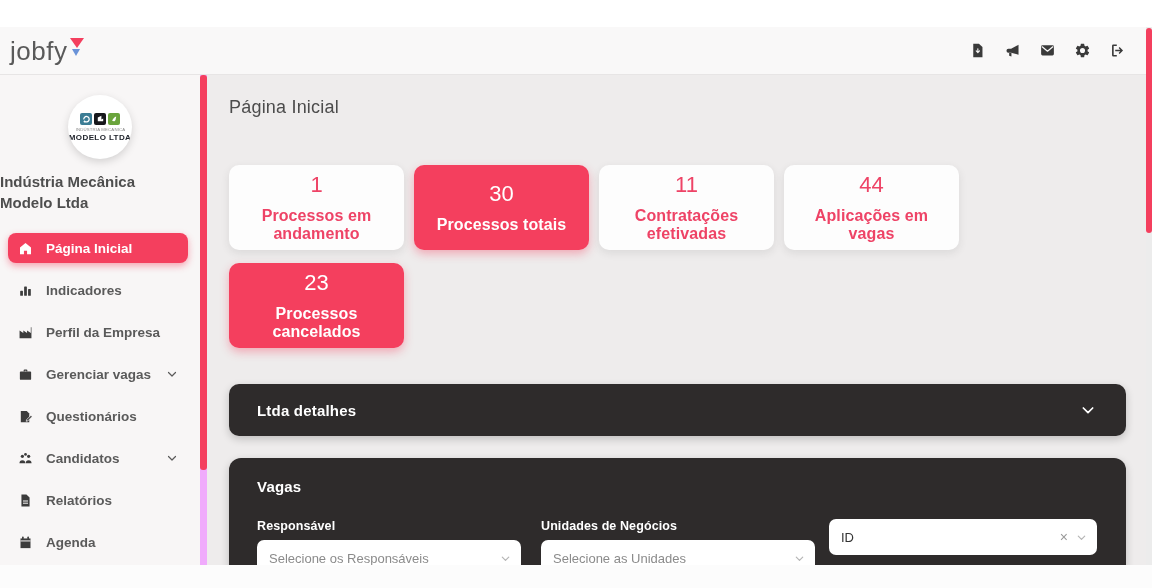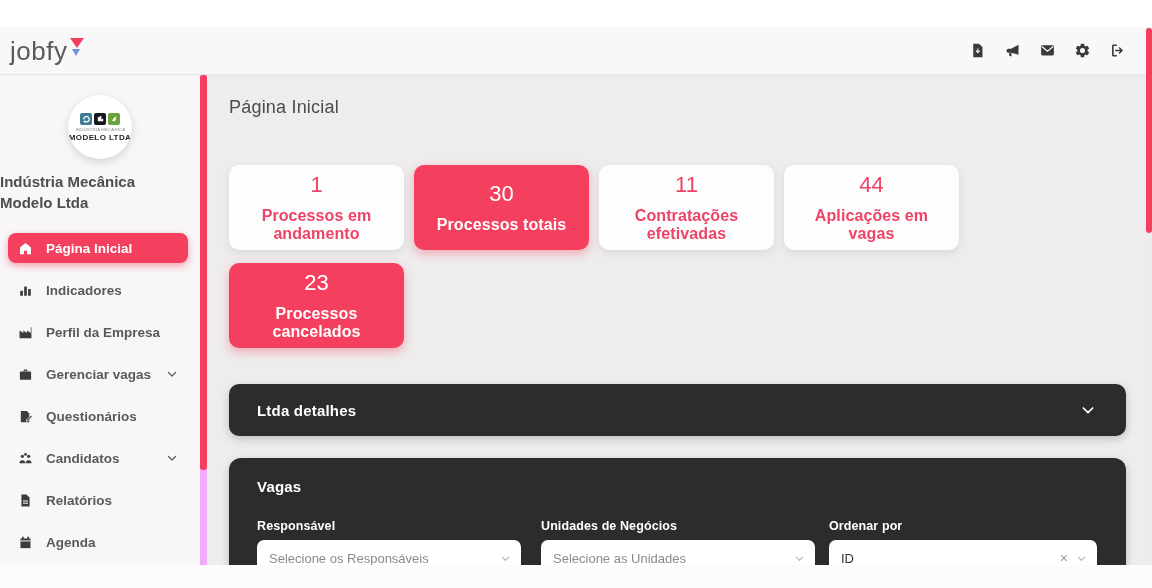--- a/index.html
+++ b/index.html
@@ -327,21 +327,20 @@
           <div class="select">
             <span class="select-value">Selecione as Unidades</span>
             <span class="sel-chevron">
                 <svg viewBox="0 0 24 24">
                   <path d="M5 9l7 7 7-7" fill="none" stroke="currentColor" stroke-width="2.6" stroke-linecap="round" stroke-linejoin="round"></path>
                 </svg>
               </span>
           </div>
         </div>
         <div class="fcol3">
-          <div class="filter-label">Ordenar por</div>
           <div class="select">
             <span class="select-value selected">ID</span>
             <span class="clear-x">×</span>
             <span class="sel-chevron">
                 <svg viewBox="0 0 24 24">
                   <path d="M5 9l7 7 7-7" fill="none" stroke="currentColor" stroke-width="2.6" stroke-linecap="round" stroke-linejoin="round"></path>
                 </svg>
               </span>
           </div>
         </div>

